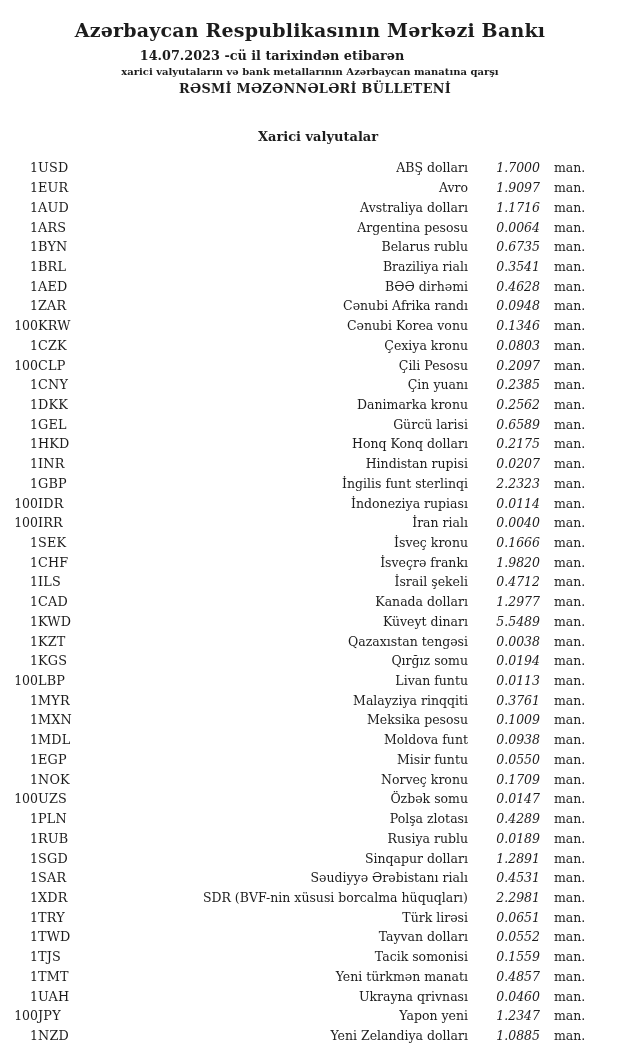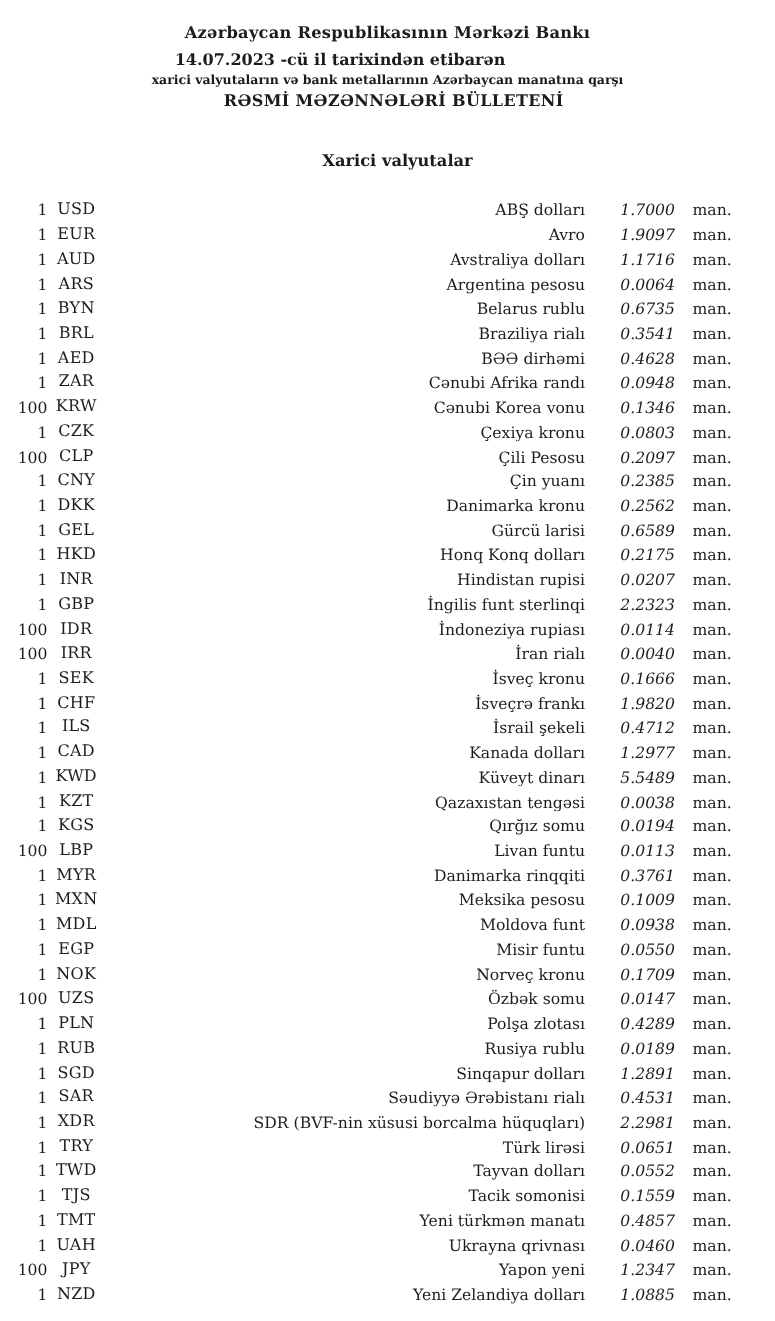--- a/index.html
+++ b/index.html
@@ -21,21 +21,21 @@
     width: 620px;
     height: 1057px;
   }
   .hdr {
     text-align: center;
     font-weight: bold;
     line-height: 1.15;
   }
   .doc-title {
     margin-top: 20px;
-    font-size: 13px;
+    font-size: 19px;
     letter-spacing: 0.2px;
   }
   .date-line {
     margin-top: 7px;
     font-size: 12.8px;
     transform: translateX(-38px);
   }
   .subtitle {
     margin-top: 2px;
     font-size: 10px;
@@ -62,21 +62,21 @@
     grid-template-columns: 38px 46px 1fr 72px 80px;
     height: 19.72px;
     align-items: center;
     font-size: 12.5px;
   }
   .qty {
     text-align: right;
     white-space: nowrap;
   }
   .code {
-    text-align: center;
+    text-align: left;
     font-size: 12.8px;
     letter-spacing: 0.2px;
     white-space: nowrap;
   }
   .name {
     padding-left: 7px;
     text-align: right;
     white-space: nowrap;
     overflow: hidden;
   }
@@ -320,21 +320,21 @@
     <span class="qty">100</span>
     <span class="code">LBP</span>
     <span class="name">Livan funtu</span>
     <span class="rate">0.0113</span>
     <span class="unit">man.</span>
   </div>
 
   <div class="row">
     <span class="qty">1</span>
     <span class="code">MYR</span>
-    <span class="name">Danimarka rinqqiti</span>
+    <span class="name">Malayziya rinqqiti</span>
     <span class="rate">0.3761</span>
     <span class="unit">man.</span>
   </div>
 
   <div class="row">
     <span class="qty">1</span>
     <span class="code">MXN</span>
     <span class="name">Meksika pesosu</span>
     <span class="rate">0.1009</span>
     <span class="unit">man.</span>

